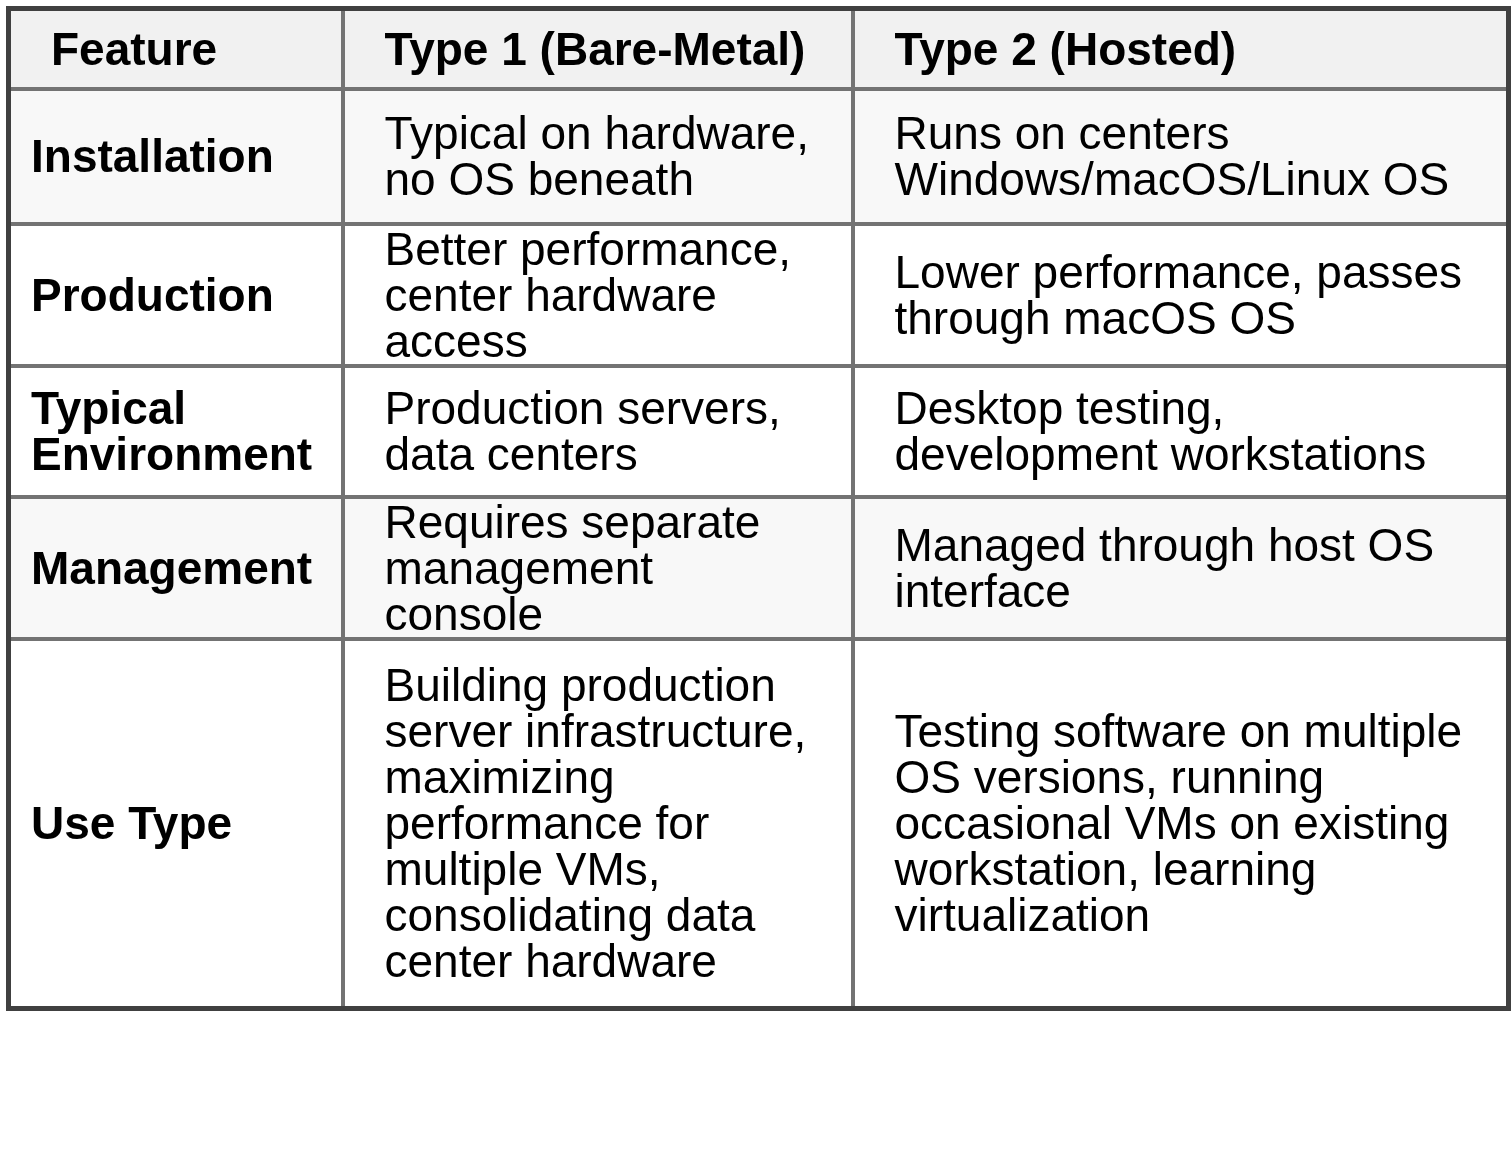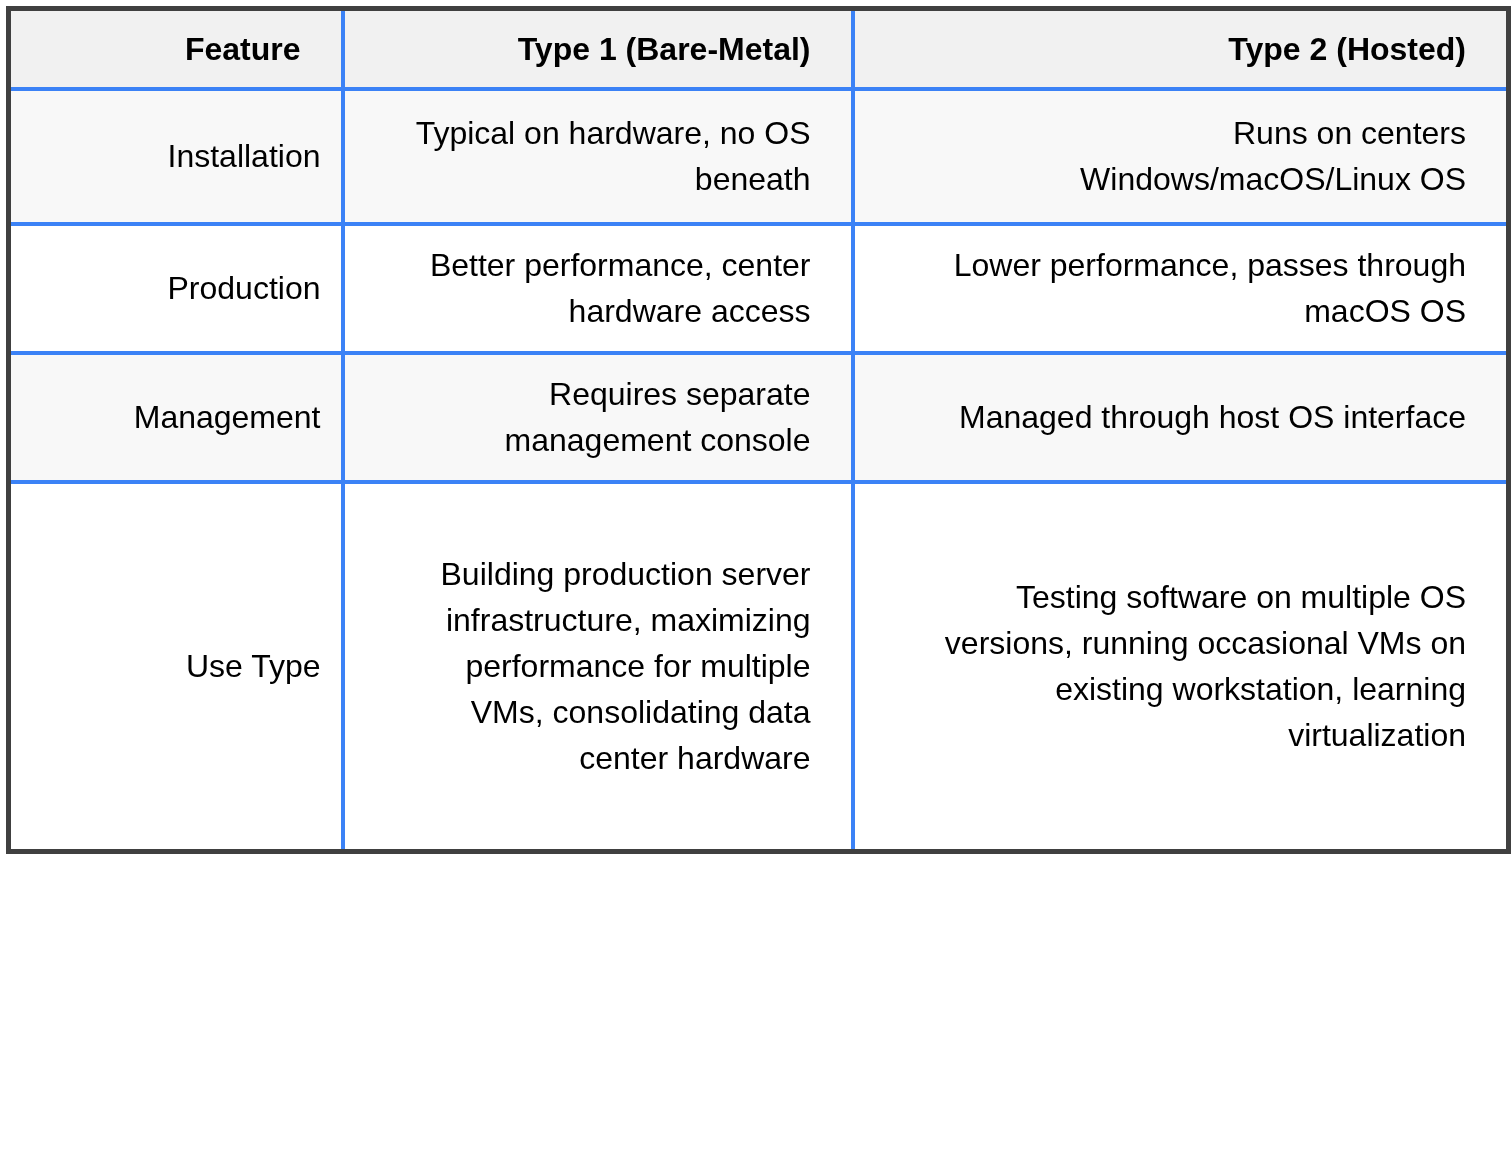--- a/index.html
+++ b/index.html
@@ -16,41 +16,41 @@
     border-collapse: collapse;
     table-layout: fixed;
     width: 1500px;
     background: #ffffff;
     border: 5px solid #404040;
   }
   col.c-feature { width: 334px; }
   col.c-type1   { width: 510px; }
   col.c-type2   { width: 656px; }
   th, td {
-    border: 4px solid #3b82f6;
-    text-align: right;
+    border: 4px solid #737373;
+    text-align: left;
     vertical-align: middle;
-    font-size: 32px;
+    font-size: 46px;
     line-height: 46px;
     padding: 0 40px;
     overflow: hidden;
   }
   th {
     background: #f1f1f1;
     font-weight: bold;
   }
   tr.head-row    { height: 80px;  }
   tr.r-install   { height: 135px; }
   tr.r-perf      { height: 129px; }
   tr.r-overhead  { height: 129px; }
   tr.r-env       { height: 131px; }
   tr.r-mgmt      { height: 129px; }
   tr.r-usewhen   { height: 370px; }
   td.feature {
-    font-weight: normal;
+    font-weight: bold;
     padding: 16px 20px;
   }
   tr.stripe td { background: #f8f8f8; }
   tr.plain  td { background: #ffffff; }
 </style>
 </head>
 <body>
 
 <table class="compare">
   <colgroup>
@@ -69,20 +69,25 @@
     <tr class="r-install stripe">
       <td class="feature">Installation</td>
       <td>Typical on hardware, no OS beneath</td>
       <td>Runs on centers Windows/⁠macOS/⁠Linux OS</td>
     </tr>
     <tr class="r-perf plain">
       <td class="feature">Production</td>
       <td>Better performance, center hardware access</td>
       <td>Lower performance, passes through macOS OS</td>
     </tr>
+    <tr class="r-env plain">
+      <td class="feature">Typical Environment</td>
+      <td>Production servers, data centers</td>
+      <td>Desktop testing, development workstations</td>
+    </tr>
     <tr class="r-mgmt stripe">
       <td class="feature">Management</td>
       <td>Requires separate management console</td>
       <td>Managed through host OS interface</td>
     </tr>
     <tr class="r-usewhen plain">
       <td class="feature">Use Type</td>
       <td>Building production server infrastructure, maximizing performance for multiple VMs, consolidating data center hardware</td>
       <td>Testing software on multiple OS versions, running occasional VMs on existing workstation, learning virtualization</td>
     </tr>

